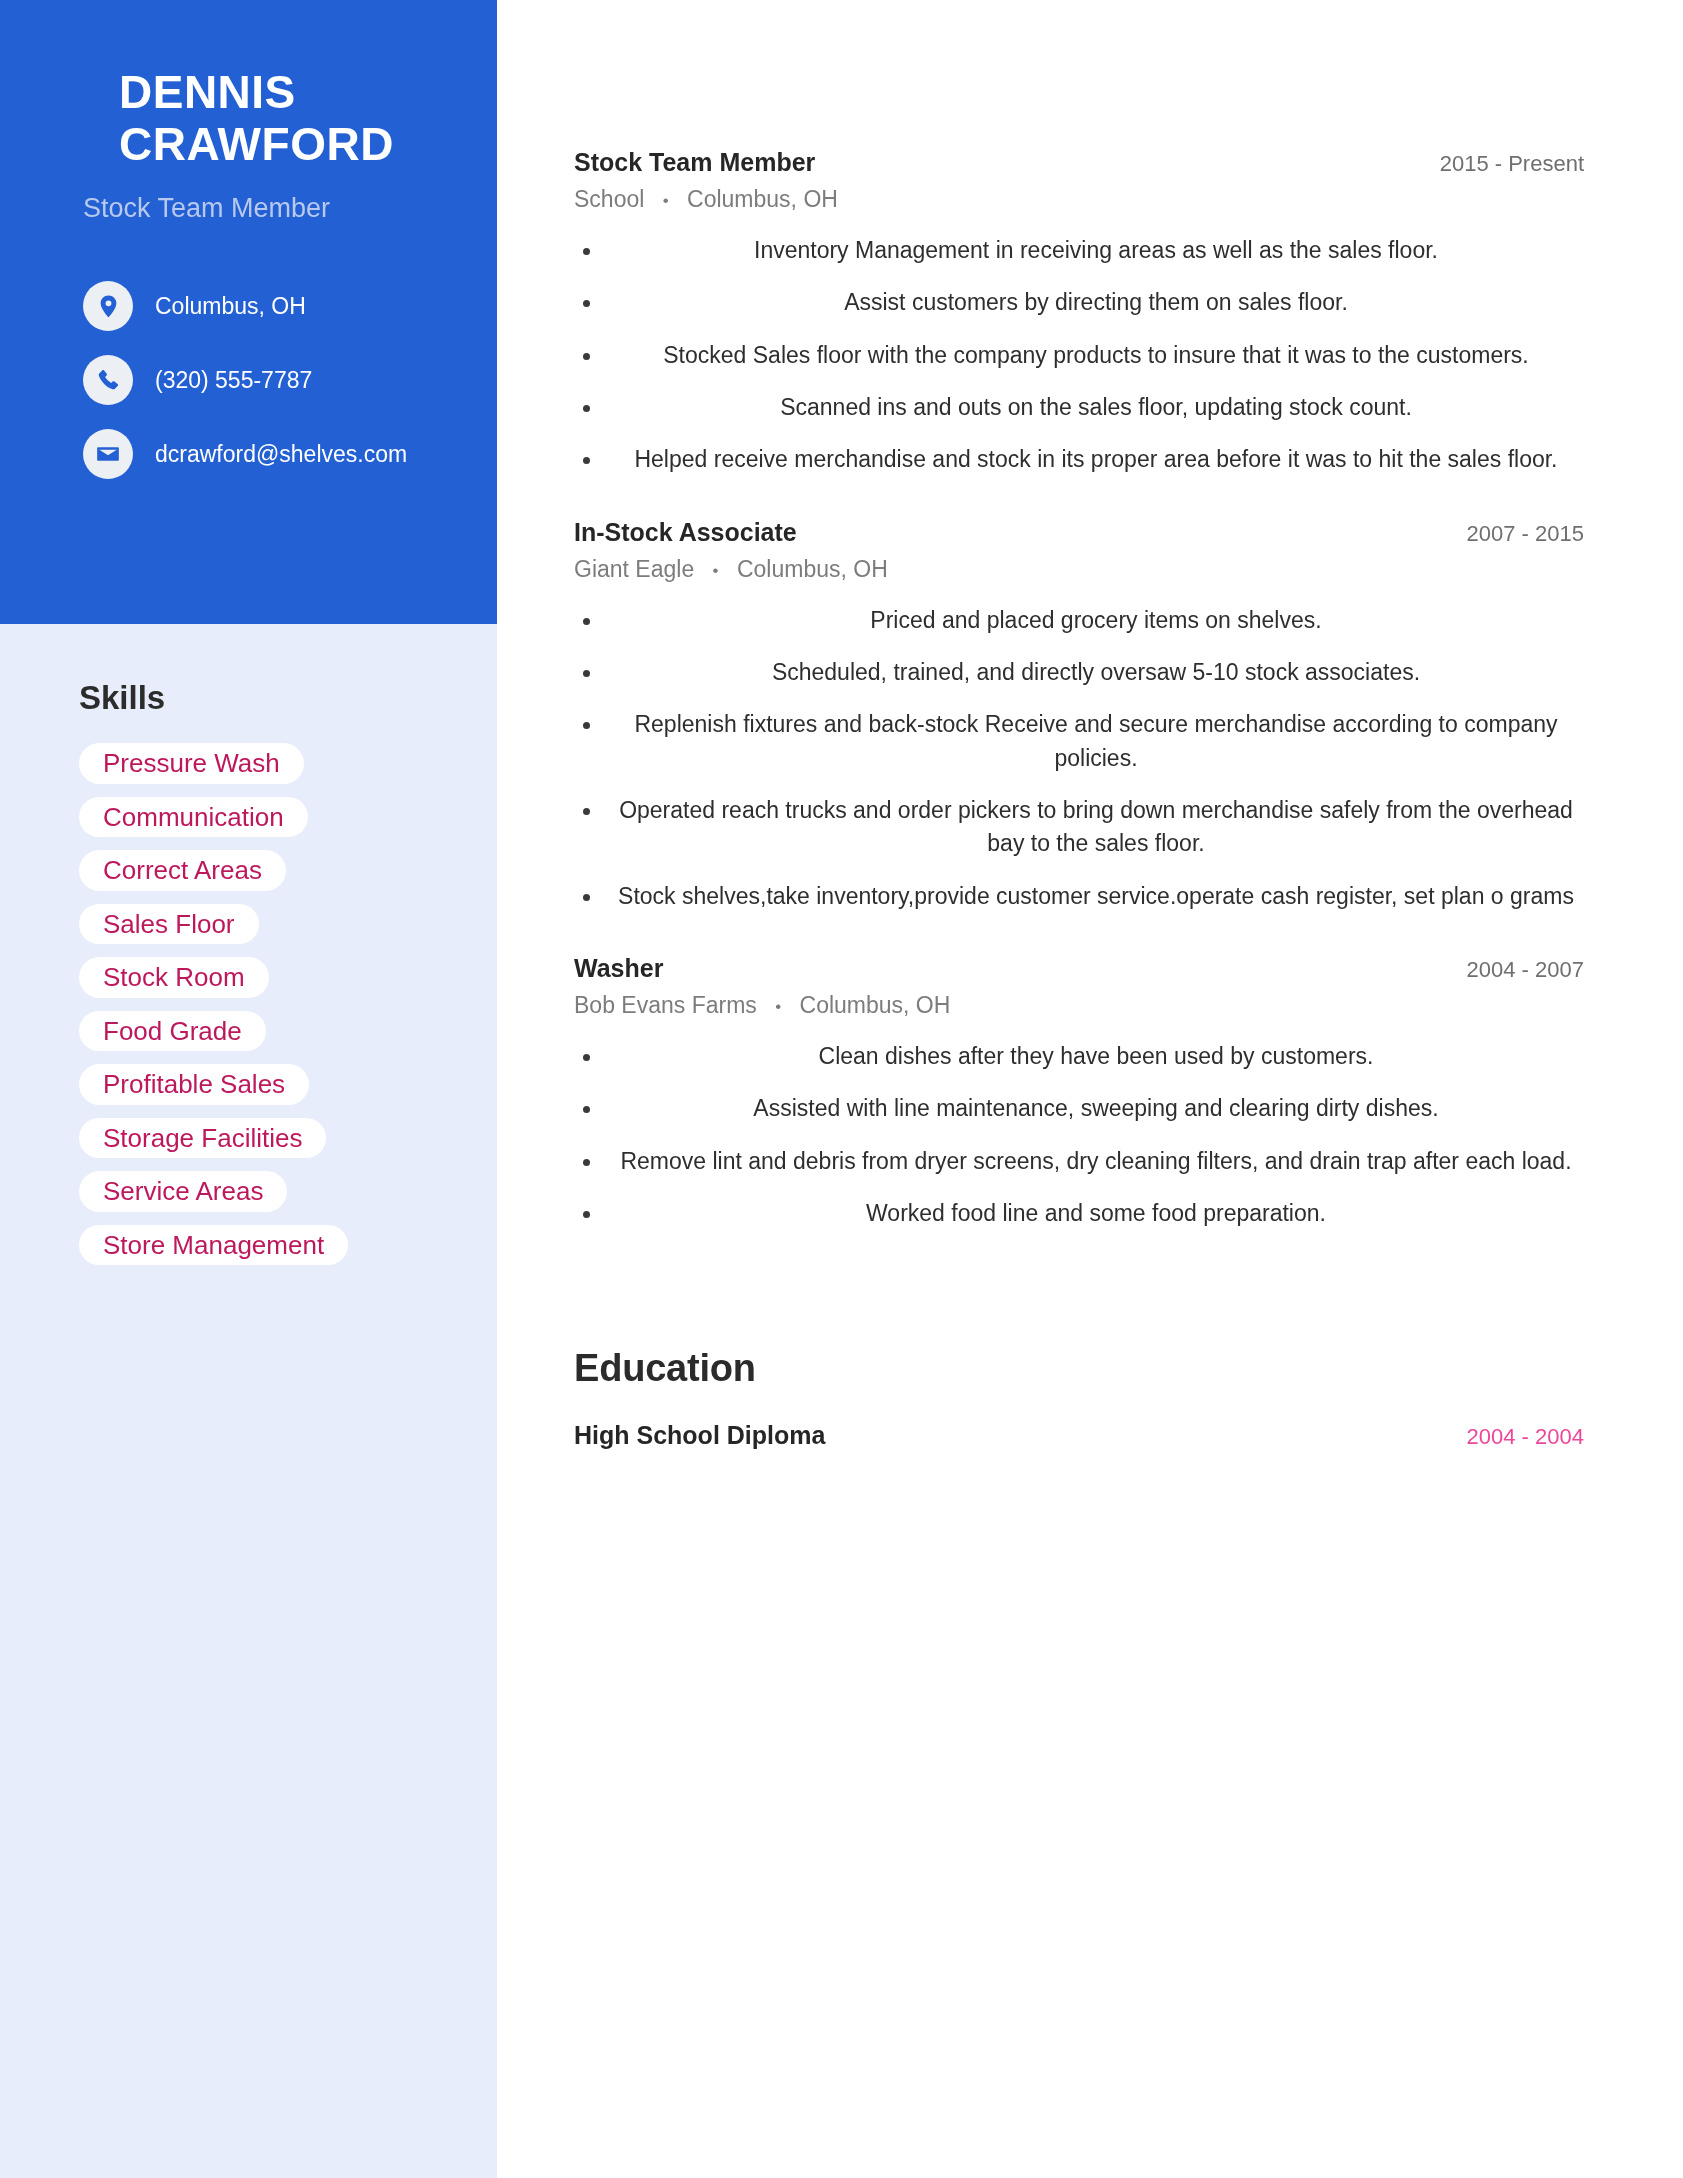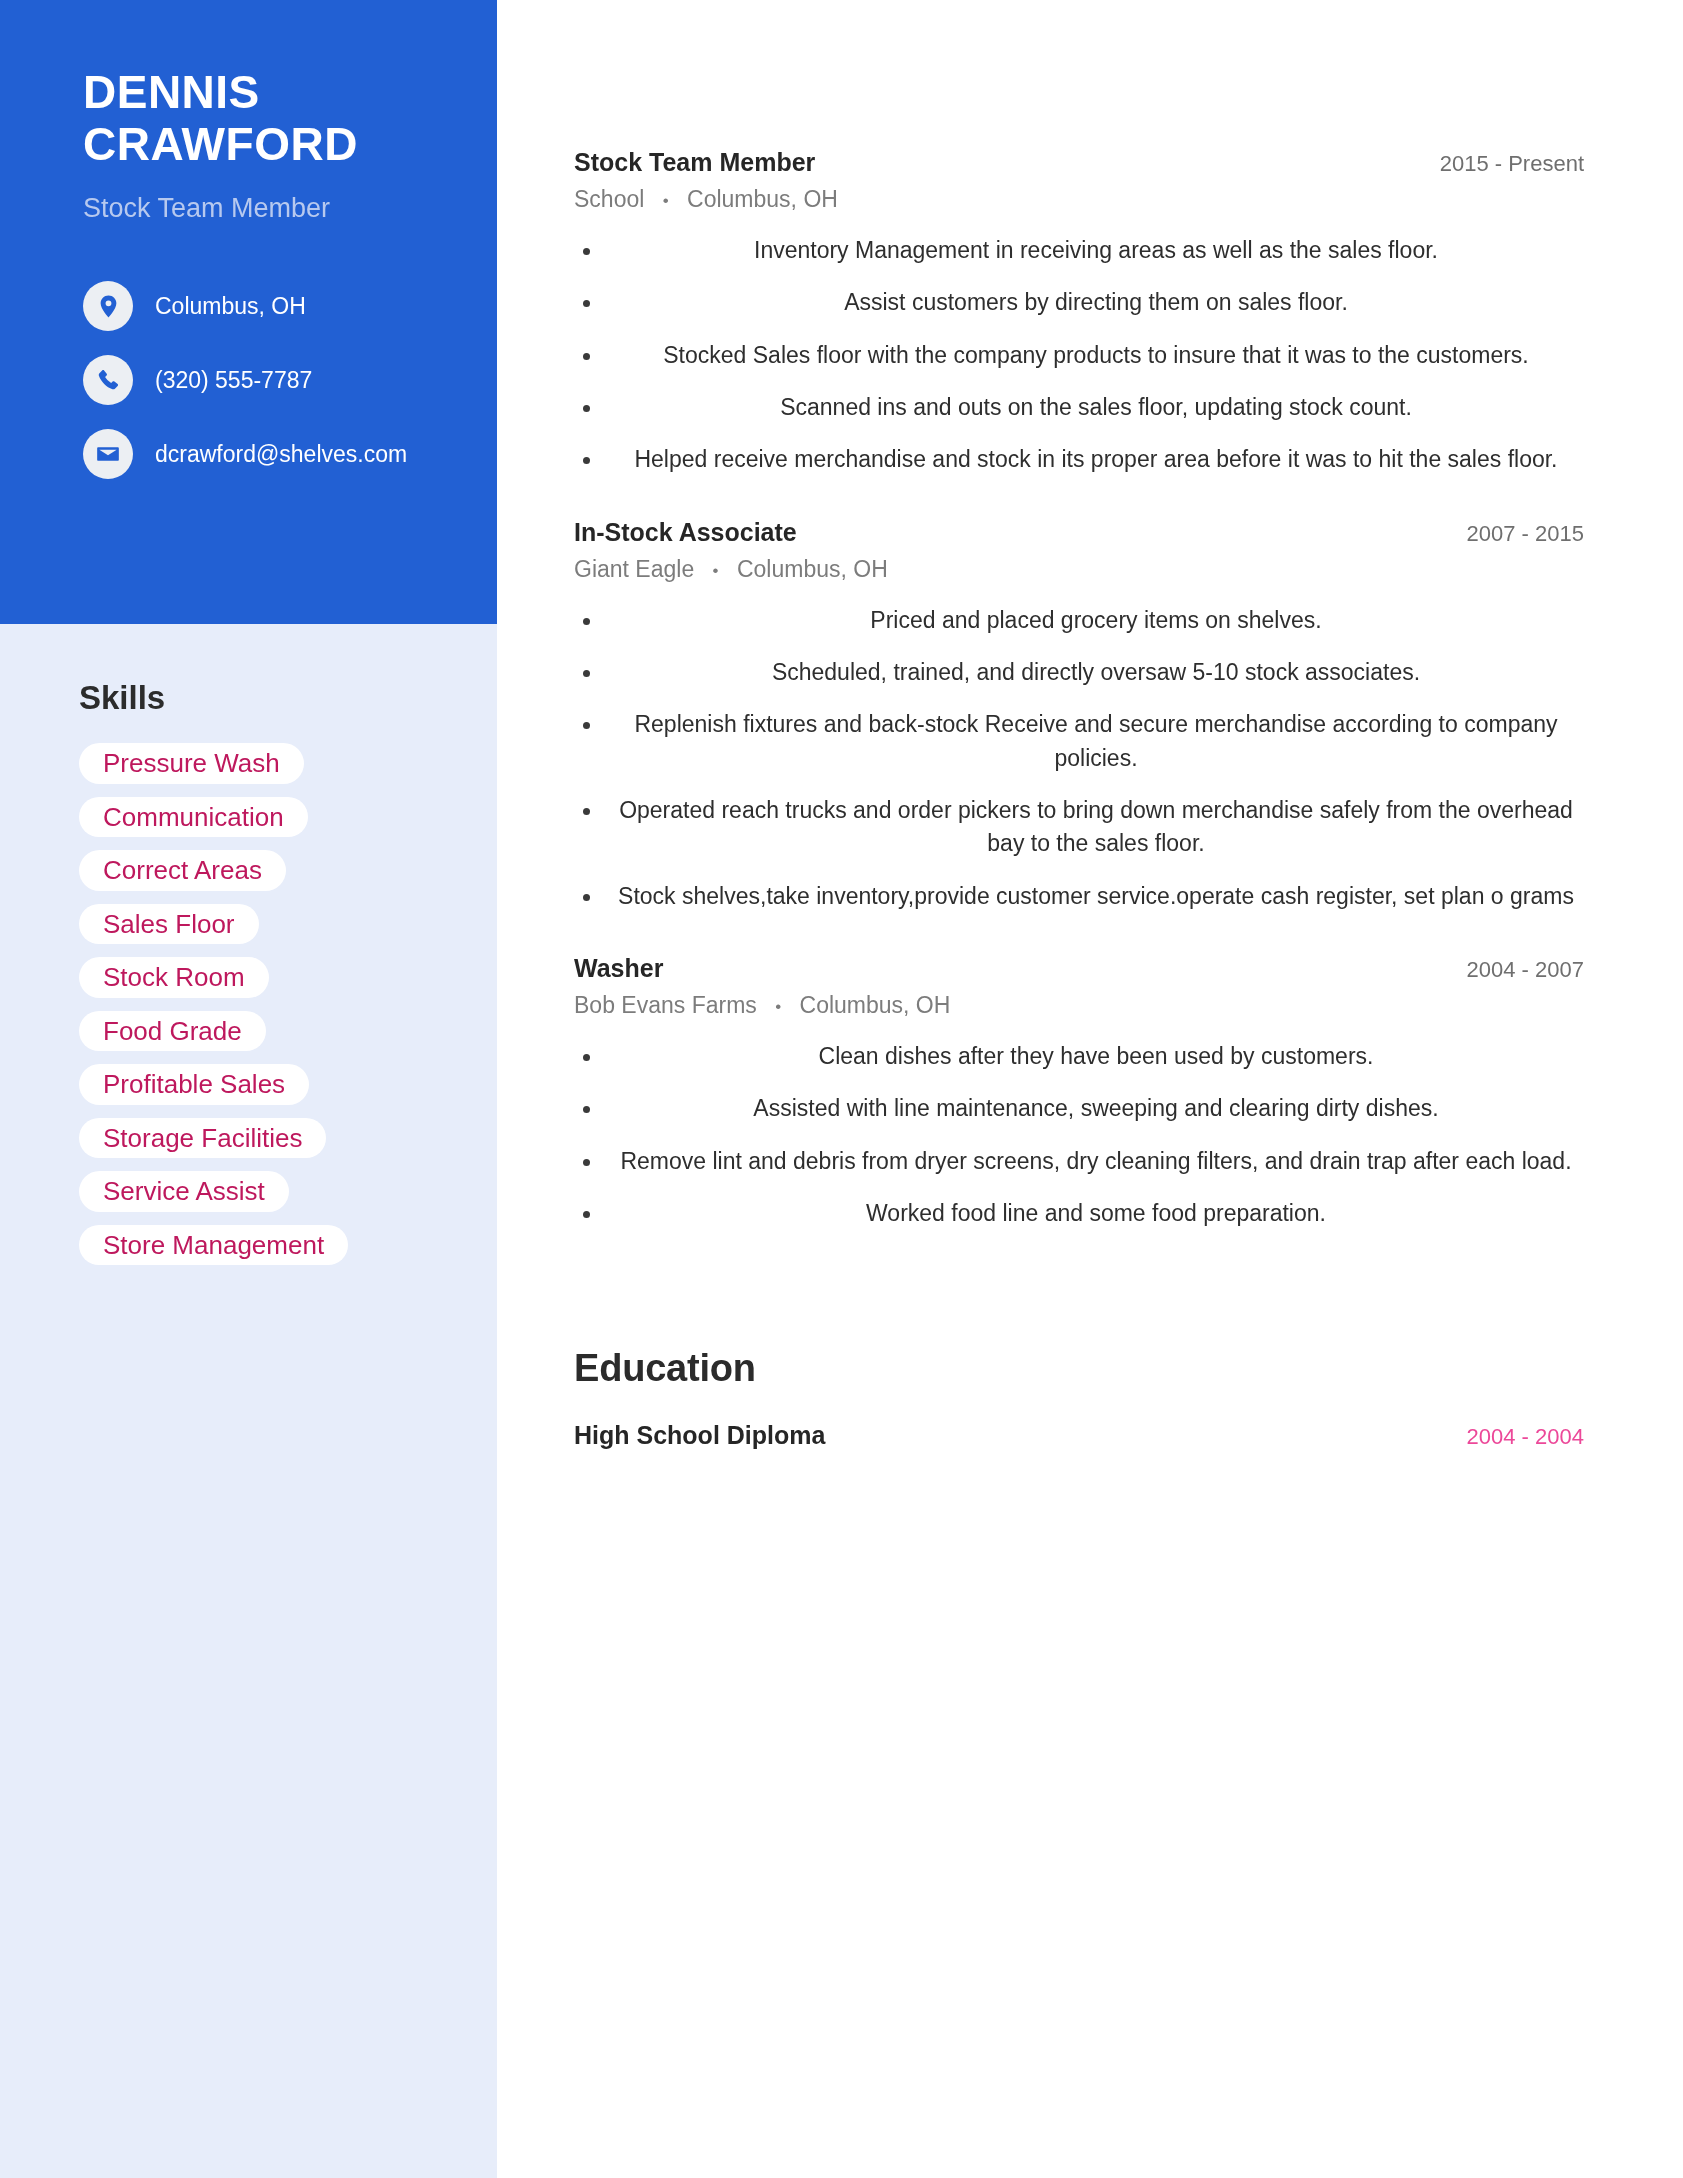--- a/index.html
+++ b/index.html
@@ -39,20 +39,21 @@
     background: #2260d3;
     box-sizing: border-box;
     padding: 67px 59px 0 83px;
   }
   .name-line {
     color: #ffffff;
     font-size: 46px;
     font-weight: bold;
     letter-spacing: 0.5px;
     line-height: 1.12;
+    margin-left: 36px;
   }
   .job-title {
     margin-top: 22px;
     color: #b7c9ef;
     font-size: 27px;
     font-weight: normal;
     line-height: 1.2;
   }
   .contact-list {
     margin-top: 57px;
@@ -254,21 +255,21 @@
       <div class="skills-title">Skills</div>
 
       <div class="skill-row"><span class="skill-pill">Pressure Wash</span></div>
       <div class="skill-row"><span class="skill-pill">Communication</span></div>
       <div class="skill-row"><span class="skill-pill">Correct Areas</span></div>
       <div class="skill-row"><span class="skill-pill">Sales Floor</span></div>
       <div class="skill-row"><span class="skill-pill">Stock Room</span></div>
       <div class="skill-row"><span class="skill-pill">Food Grade</span></div>
       <div class="skill-row"><span class="skill-pill">Profitable Sales</span></div>
       <div class="skill-row"><span class="skill-pill">Storage Facilities</span></div>
-      <div class="skill-row"><span class="skill-pill">Service Assist</span></div>
+      <div class="skill-row"><span class="skill-pill">Service Areas</span></div>
       <div class="skill-row"><span class="skill-pill">Store Management</span></div>
     </div>
 
   </aside>
 
   <main class="main">
 
     <section id="employment-section">
 
       <div class="job">

